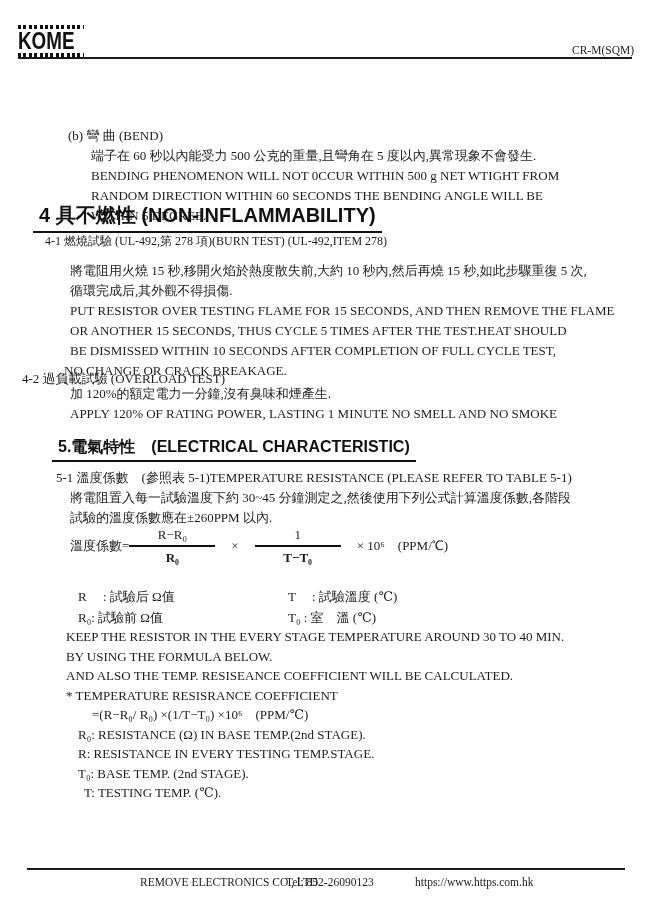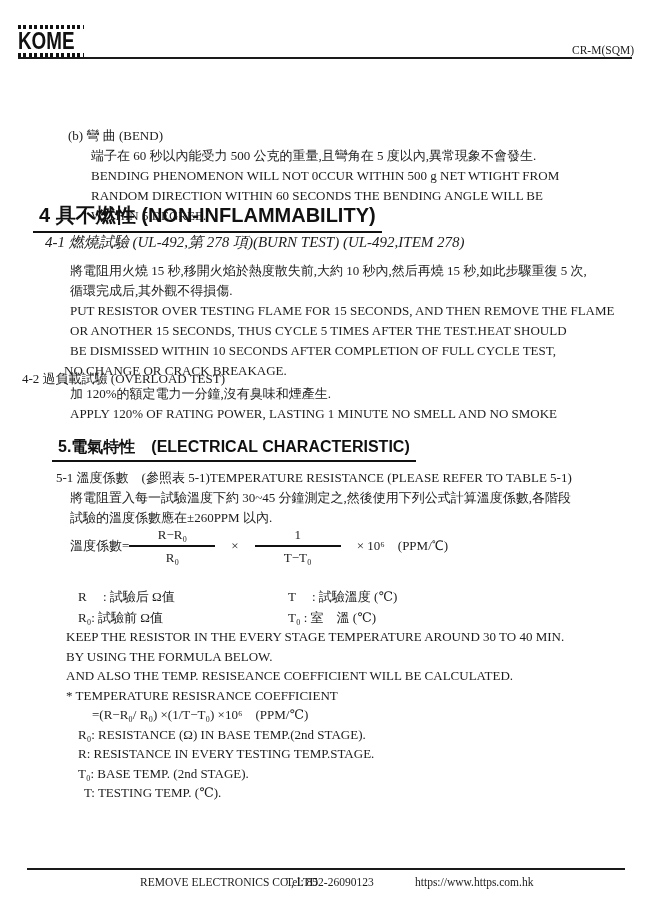--- a/index.html
+++ b/index.html
@@ -36,37 +36,37 @@
     position:absolute;
     font-family:"Liberation Sans","DejaVu Sans",sans-serif;
     font-weight:bold;color:#111;
     border-bottom:2px solid #111;
     padding:0 6px 2px 6px;
     white-space:nowrap;
   }
   .h4{left:33px;top:202px;font-size:20px;}
   .h5{left:52px;top:437px;font-size:16px;}
 
-  .sub41{position:absolute;left:45px;top:233px;font-size:15px;font-style:italic;}
+  .sub41{position:absolute;left:45px;top:233px;font-size:12px;}
   .burn-block{position:absolute;left:70px;top:261px;width:580px;}
   .overlap-row{position:absolute;left:0;top:361px;width:650px;height:20px;}
   .overlap-row span{position:absolute;top:0;line-height:20px;white-space:nowrap;}
   .ov-42{left:22px;margin-top:8px;}
   .ov-en{left:64px;}
   .overload-block{position:absolute;left:70px;top:384px;width:580px;}
 
   .sub51{position:absolute;left:56px;top:468px;}
   .intro-block{position:absolute;left:70px;top:488px;width:580px;}
 
   
   .formula{position:absolute;left:70px;top:527px;display:flex;align-items:center;white-space:nowrap;}
   .frac{display:inline-flex;flex-direction:column;align-items:center;text-align:center;}
   .frac .num{padding:0 8px 3px 8px;line-height:15px;}
   .frac .bar{height:1.5px;background:#111;align-self:stretch;min-width:86px;}
-  .frac .den{padding:3px 8px 0 8px;line-height:15px;}
+  .frac .den{padding:3px 8px 0 8px;line-height:15px;font-weight:bold;}
   .f-times{margin:0 16px;}
   .f-suffix{margin-left:16px;font-family:Liberation Serif, serif;}
 
   .defs{position:absolute;left:78px;top:586px;width:520px;}
   .def-row{display:flex;line-height:21px;height:21px;white-space:nowrap;}
   .def-left{width:210px;}
 
   .body-block{position:absolute;left:62px;top:627px;width:580px;}
   .body-block .line{line-height:19.5px;height:19.5px;padding-left:4px;}
   .body-block .ind-a{padding-left:30px;}

